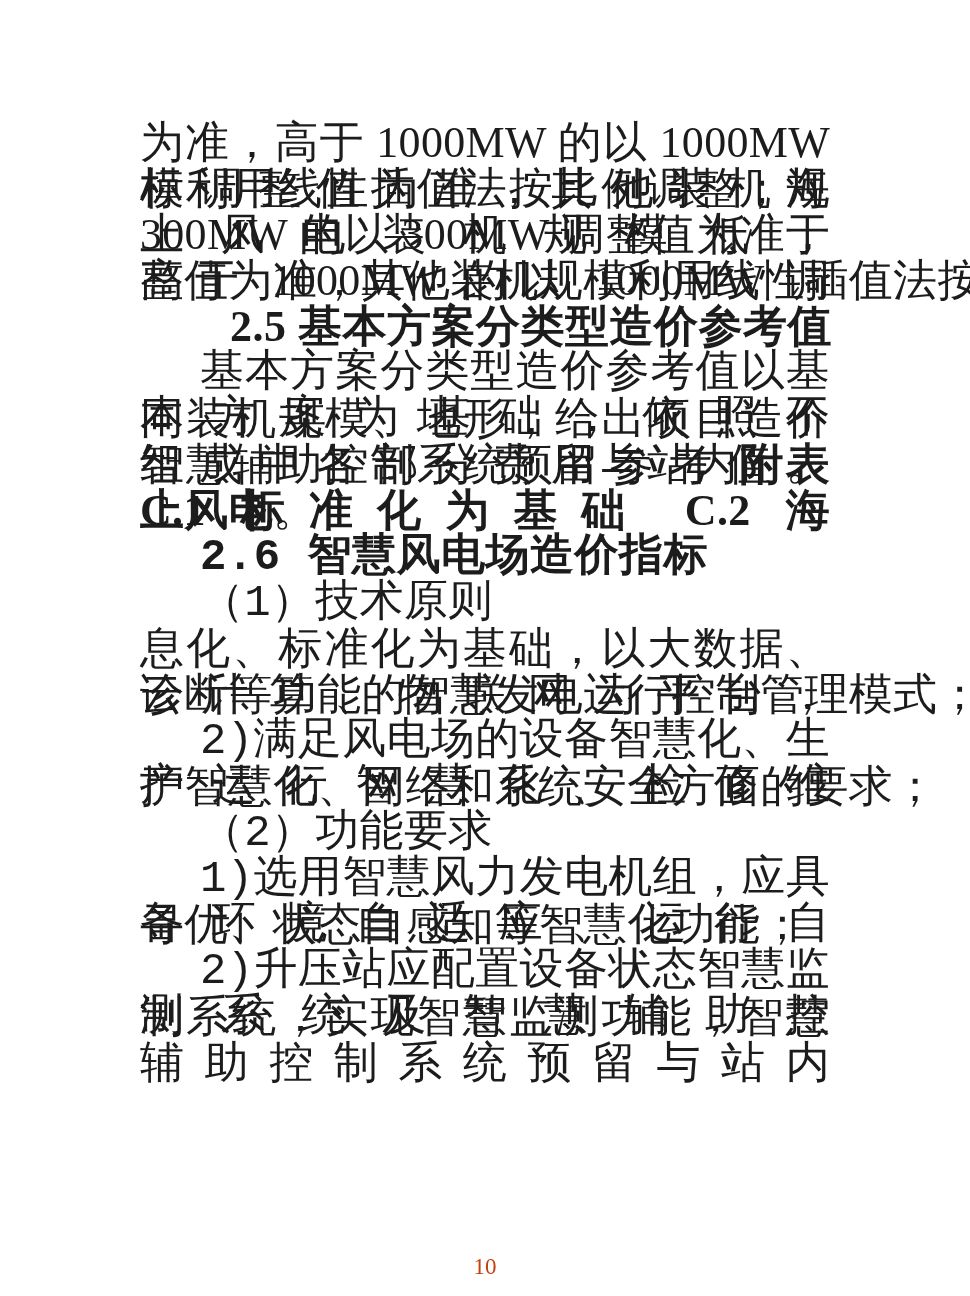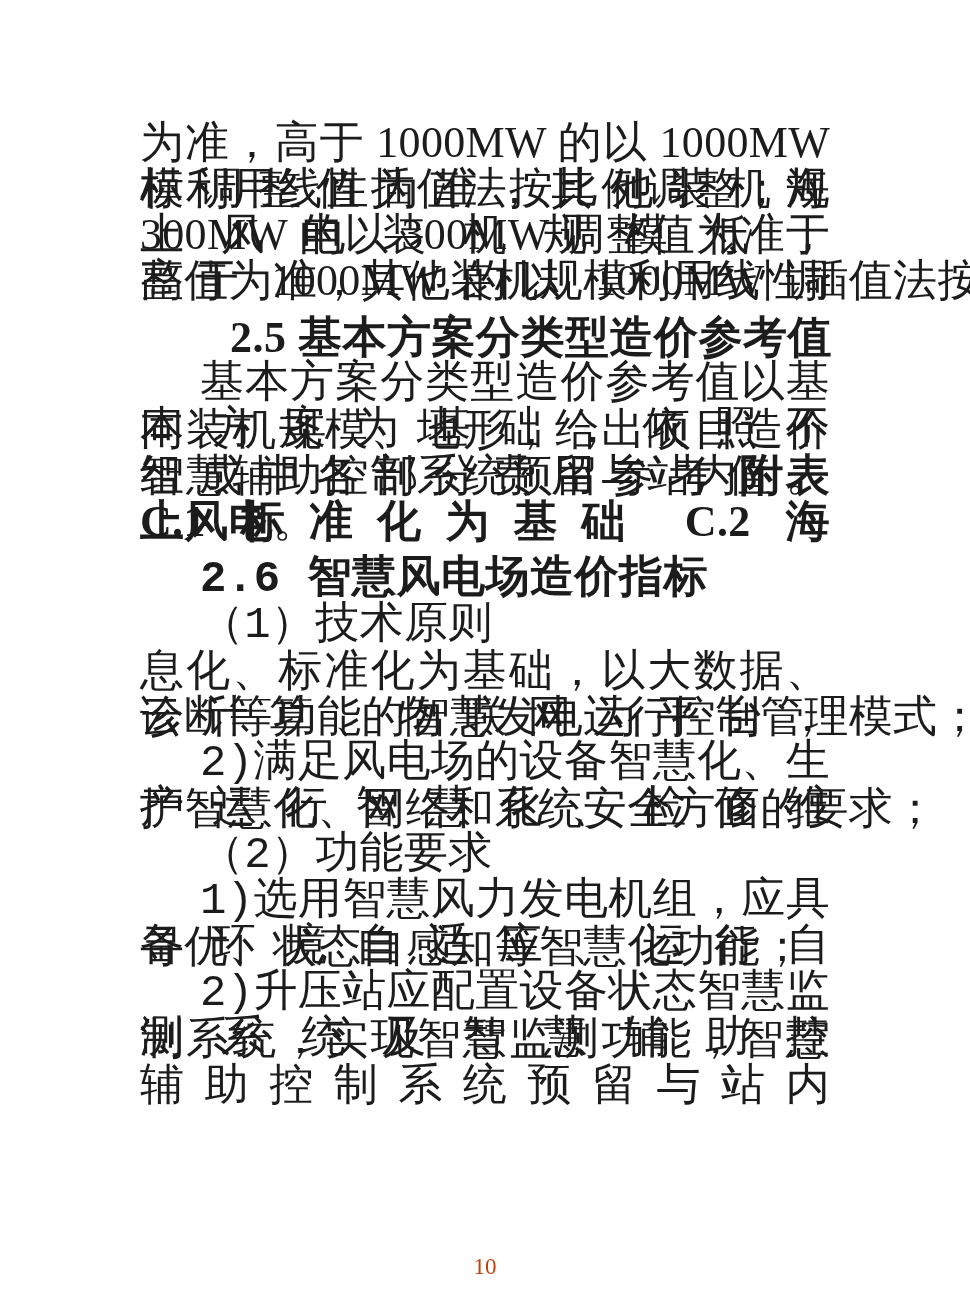--- a/index.html
+++ b/index.html
@@ -31,21 +31,21 @@
   
   .j {
     white-space: normal;
     text-align: justify;
     text-align-last: justify;
   }
   
   .i1 { text-indent: 60px; font-family: Liberation Mono, monospace; }
   
   .i2 { text-indent: 90px; }
-  .b, .hd { font-weight: 700; margin-top: 11px; }
+  .b, .hd { font-weight: 700; }
   .hd { letter-spacing: 0.5px; }
   .pageno {
     position: absolute;
     left: 0;
     right: 0;
     top: 1252px;
     text-align: center;
     font-size: 23px;
     line-height: 30px;
     color: #c2410c;

